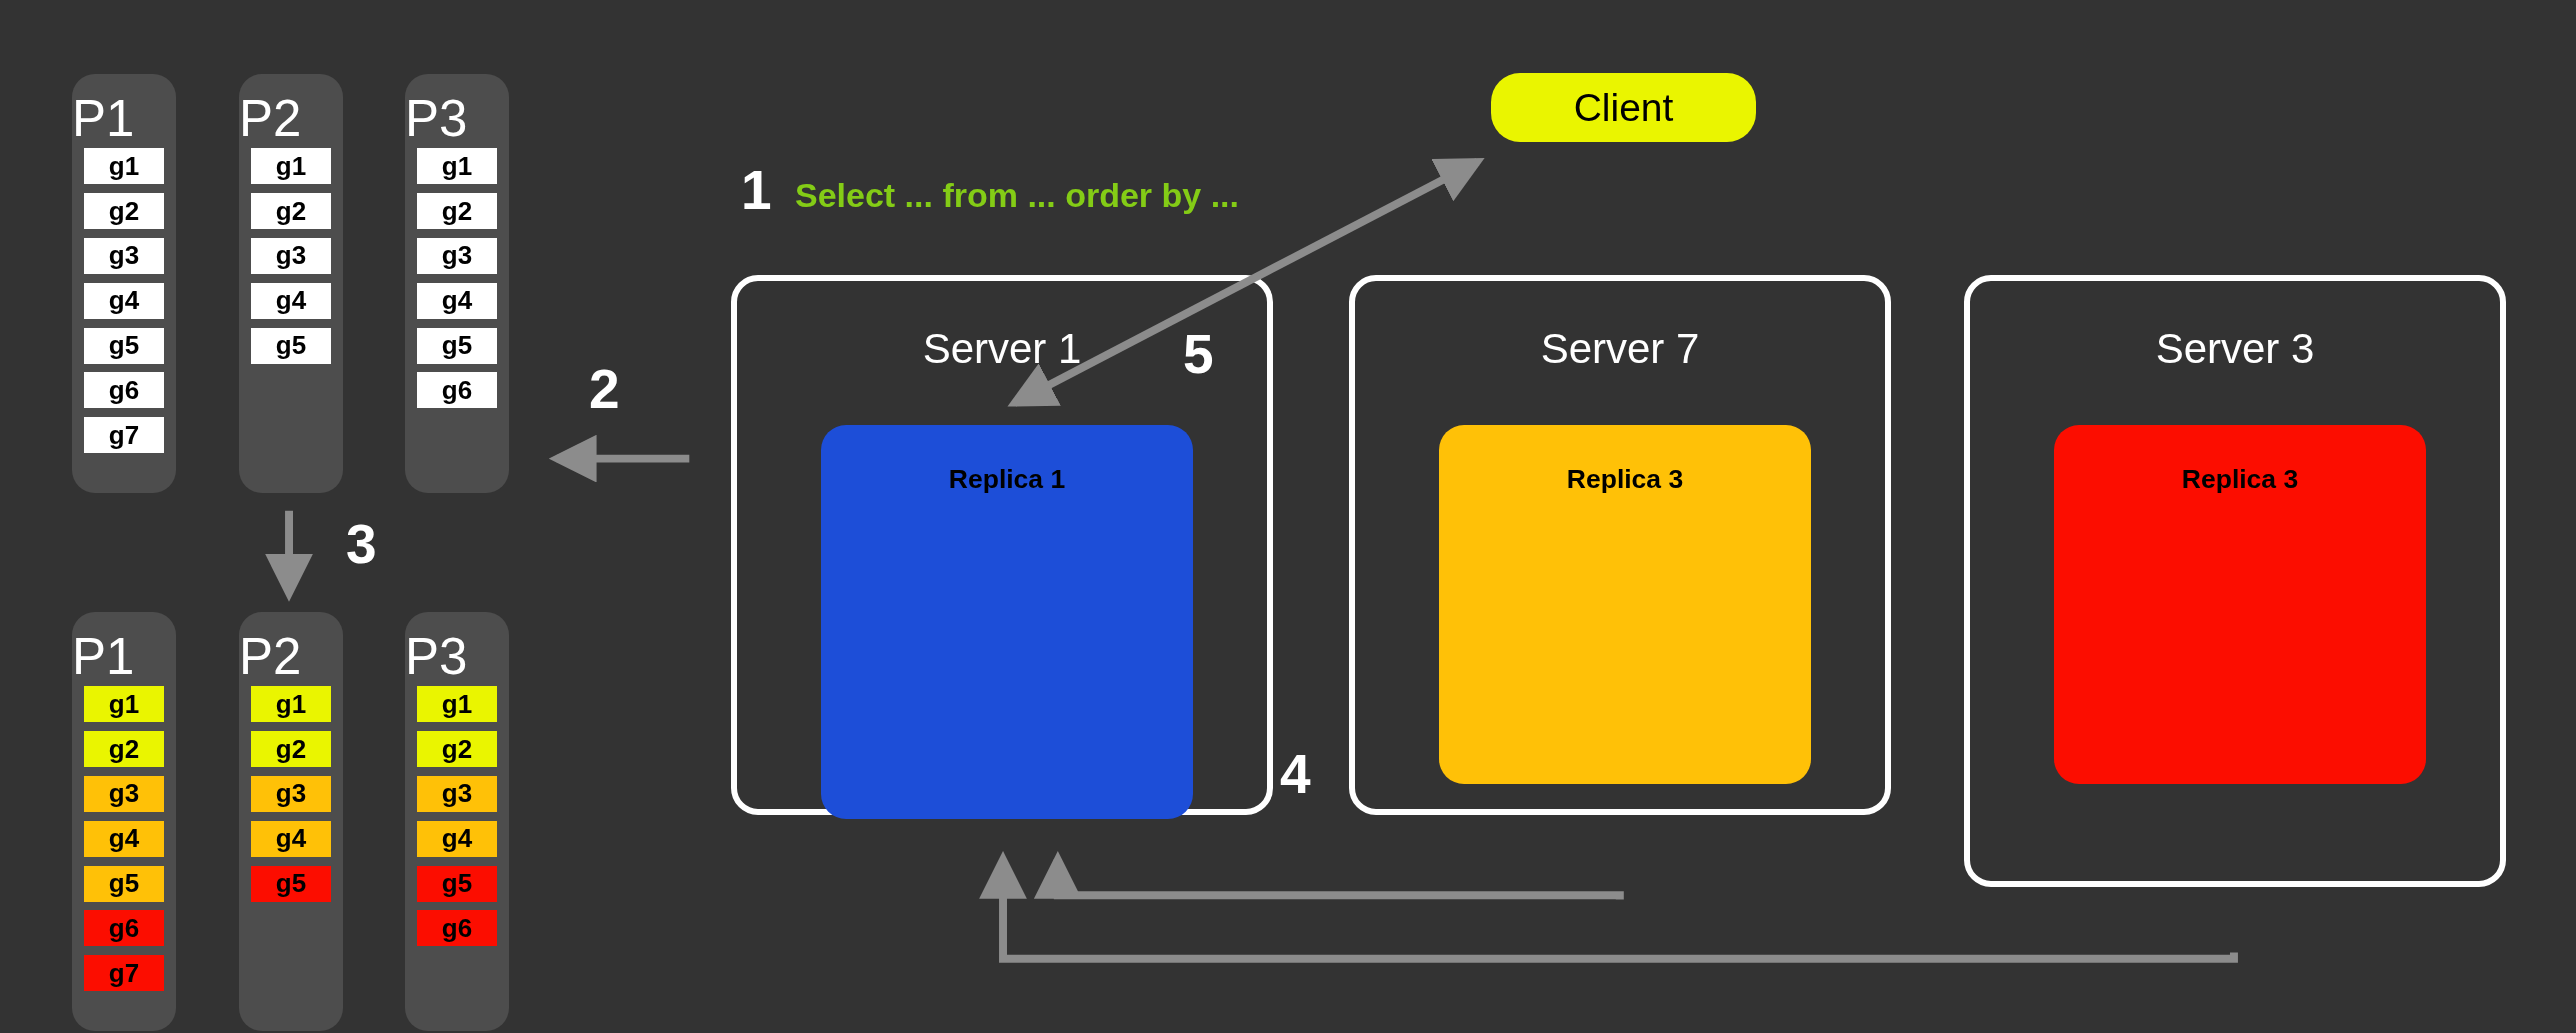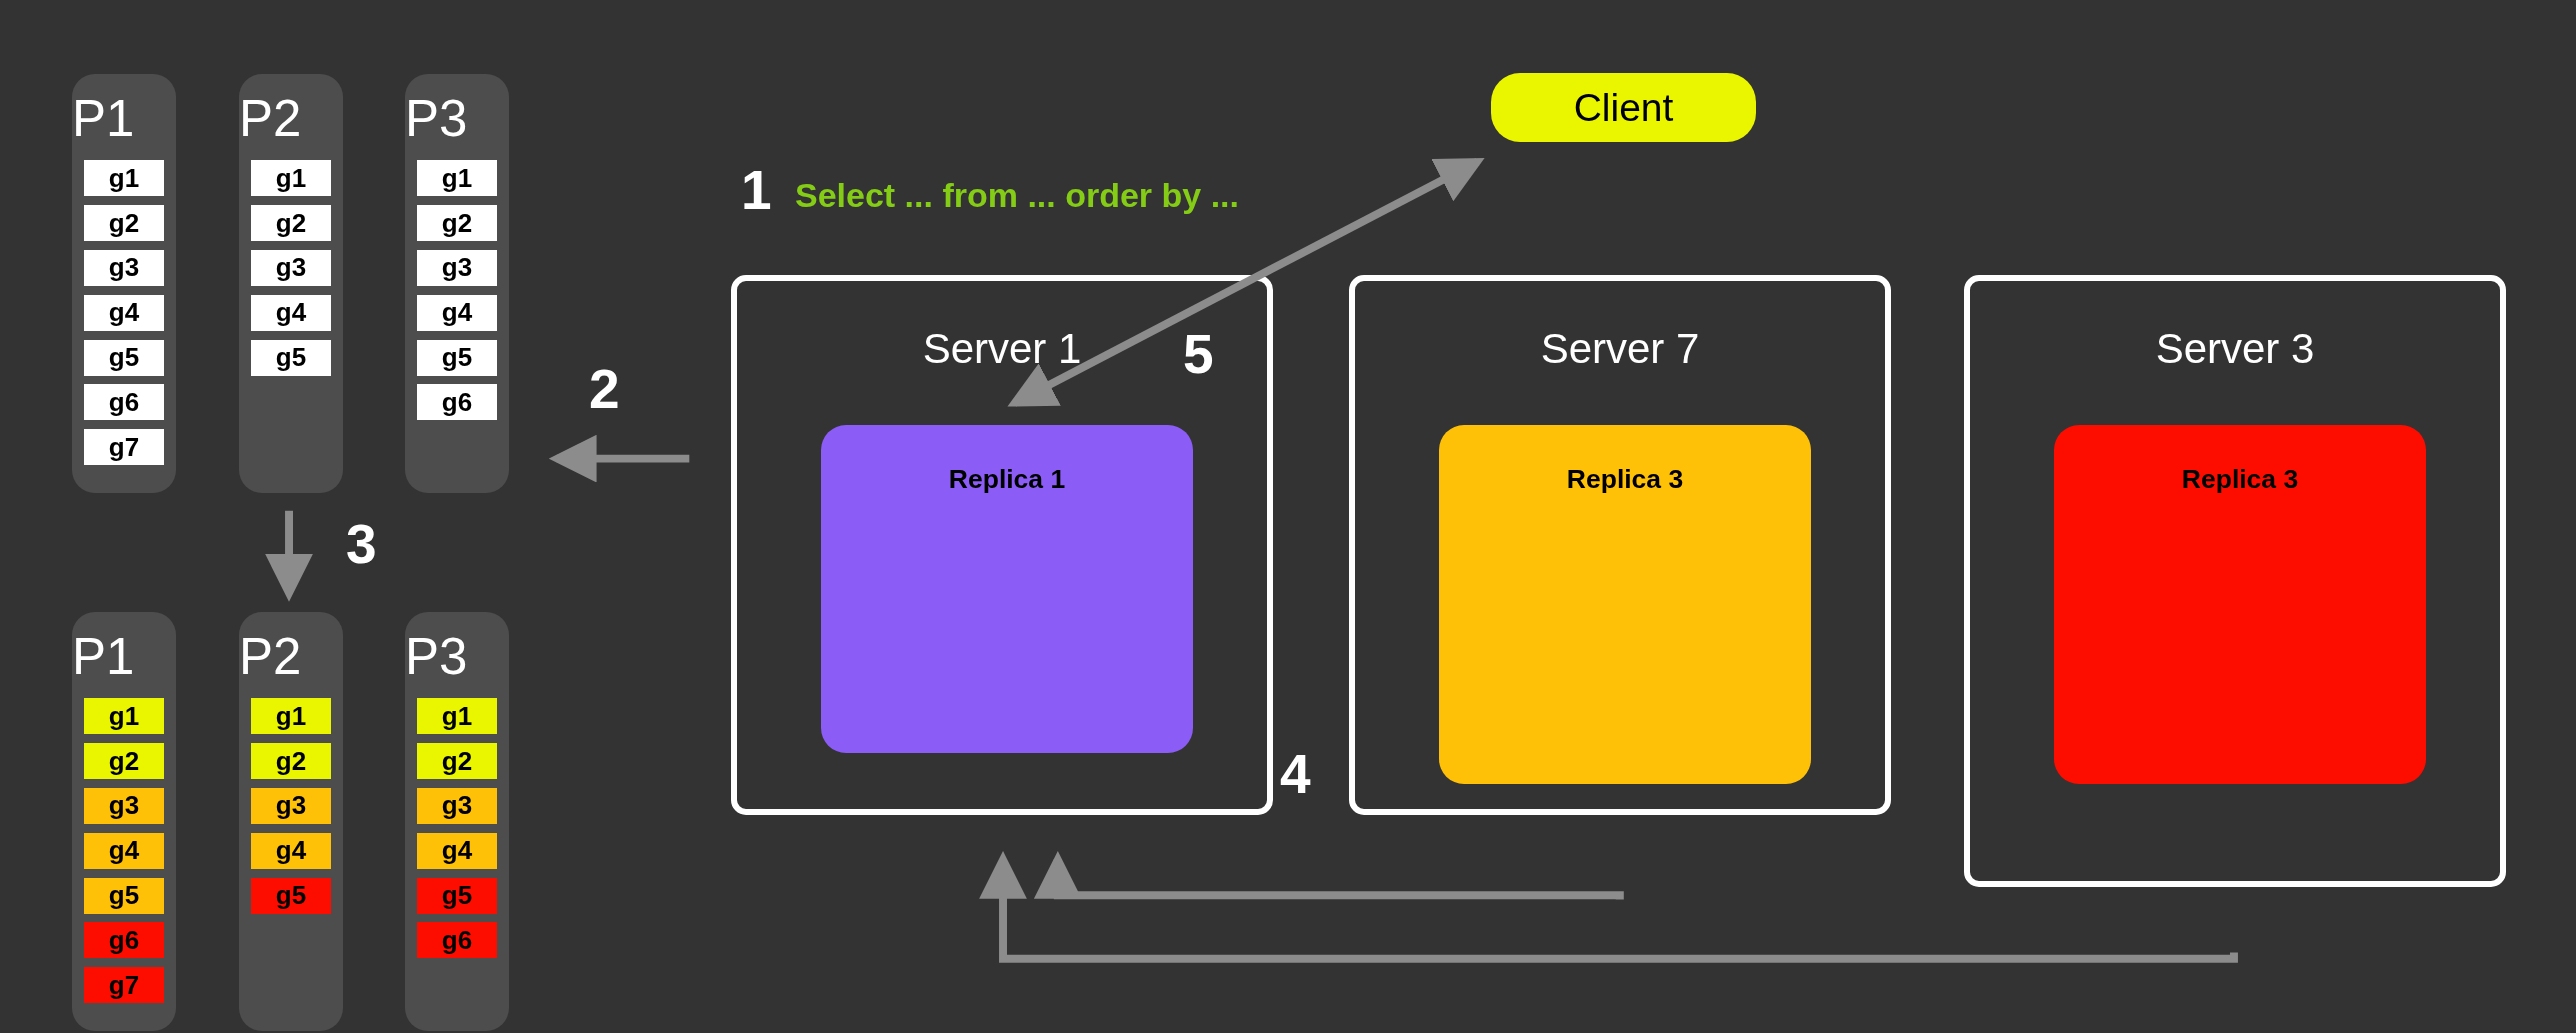--- a/index.html
+++ b/index.html
@@ -26,40 +26,40 @@
   .partition-title {
     text-align: left;
     color: #ffffff;
     font-size: 51px;
     font-weight: 400;
     line-height: 1.0;
     padding-top: 19.4px;
     letter-spacing: 0px;
   }
   .cells {
-    margin-top: 16px;
+    margin-top: 4px;
     padding: 0 12.4px;
   }
   .cell {
     height: 36px;
     margin-bottom: 8.8px;
     display: flex;
     align-items: center;
     justify-content: center;
     font-size: 26px;
     font-weight: bold;
     color: #000000;
     background: #ffffff;
   }
 
   
   .server-box {
     position: absolute;
     border: 6.2px solid #ffffff;
-    border-radius: 15px;
+    border-radius: 27px;
     box-sizing: border-box;
     background: #333333;
   }
   .server-title {
     text-align: center;
     color: #ffffff;
     font-size: 42px;
     font-weight: 400;
     margin-top: 44px;
   }
@@ -187,21 +187,21 @@
       <div class="cell" style="background:#fc0d00">g6</div>
     </div>
   </div>
 
   <div class="client-box" style="left:1491px; top:73px; width:265px; height:69px; background:#eaf500;border-radius:29px;">
     <span>Client</span>
   </div>
 
   <div class="server-box" style="left:731px; top:275px; width:542px; height:540px;">
     <div class="server-title">Server 1</div>
-    <div class="replica" style="left:84px; top:144px; width:372px; height:328px; background:#8b5cf6;">
+    <div class="replica" style="left:84px; top:144px; width:372px; height:394px; background:#1d4ed8;">
       <div class="replica-label">Replica 1</div>
     </div>
   </div>
 
   <div class="server-box" style="left:1349px; top:275px; width:542px; height:540px;">
     <div class="server-title">Server 7</div>
     <div class="replica" style="left:84px; top:144px; width:372px; height:359px; background:#ffc107;">
       <div class="replica-label">Replica 3</div>
     </div>
   </div>

